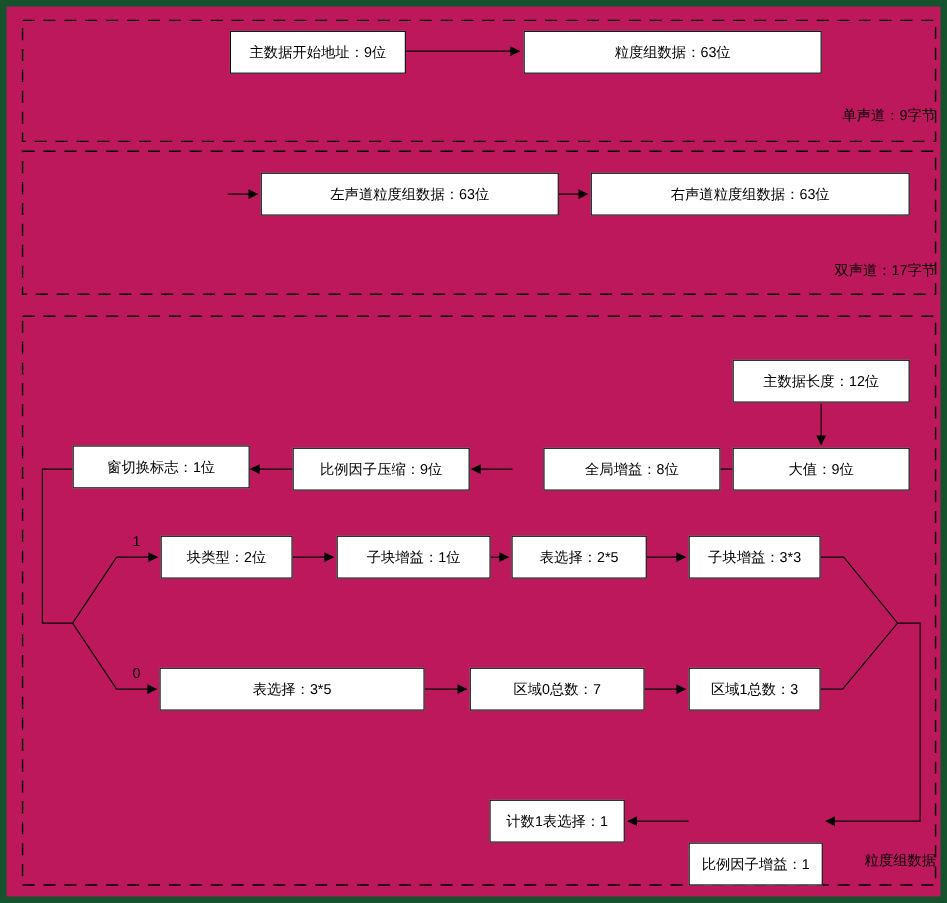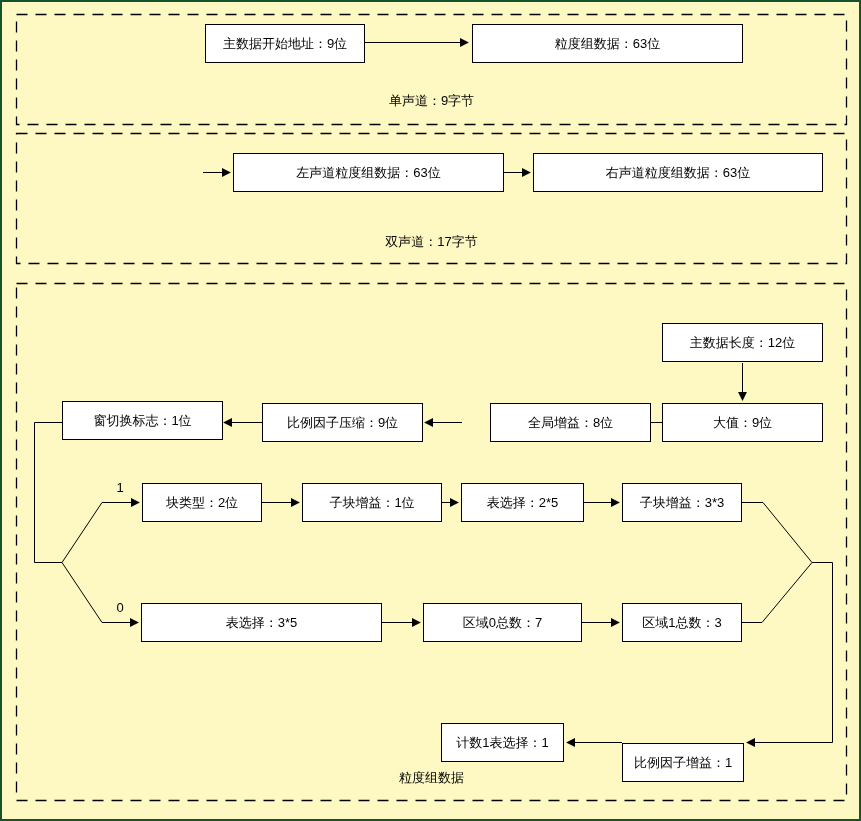--- a/index.html
+++ b/index.html
@@ -1,21 +1,21 @@
 <!DOCTYPE html>
 <html><head>
 <meta charset="utf-8">
 <style>
   html, body { margin: 0; padding: 0; background: #ffffff; }
   .canvas {
     position: relative;
     width: 861px;
     height: 821px;
-    background: #fef9c3;
-    border: 2px solid #14532d;
+    background: #be185d;
+    border: 6px solid #14532d;
     box-sizing: border-box;
     font-family: "Liberation Sans", sans-serif;
     color: #000000;
     overflow: hidden;
   }
   svg.wires {
     position: absolute;
     left: 0; top: 0;
     width: 861px; height: 821px;
     pointer-events: none;
@@ -29,21 +29,21 @@
     align-items: center;
     justify-content: center;
     font-size: 13px;
     line-height: 1;
     white-space: nowrap;
   }
   .caption {
     position: absolute;
     left: 14px;
     width: 831px;
-    text-align: center;
+    text-align: right;
     font-size: 13px;
     line-height: 14px;
   }
   .branch-label {
     position: absolute;
     width: 16px;
     text-align: center;
     font-size: 13px;
     line-height: 14px;
   }
@@ -112,17 +112,17 @@
   <div class="node" style="left:140px;top:481px;width:120px;height:39px">块类型：2位</div>
   <div class="node" style="left:300px;top:481px;width:140px;height:39px">子块增益：1位</div>
   <div class="node" style="left:459px;top:481px;width:123px;height:39px">表选择：2*5</div>
   <div class="node" style="left:620px;top:481px;width:120px;height:39px">子块增益：3*3</div>
 
   <div class="node" style="left:139px;top:601px;width:241px;height:39px">表选择：3*5</div>
   <div class="node" style="left:421px;top:601px;width:159px;height:39px">区域0总数：7</div>
   <div class="node" style="left:620px;top:601px;width:120px;height:39px">区域1总数：3</div>
 
   <div class="node" style="left:439px;top:721px;width:123px;height:39px">计数1表选择：1</div>
-  <div class="node" style="left:620px;top:741px;width:122px;height:39px">比例因子增益：1</div>
+  <div class="node" style="left:620px;top:760px;width:122px;height:39px">比例因子增益：1</div>
 
   <div class="caption" style="top:769px">粒度组数据</div>
 
 </div>
 
 </body></html>

